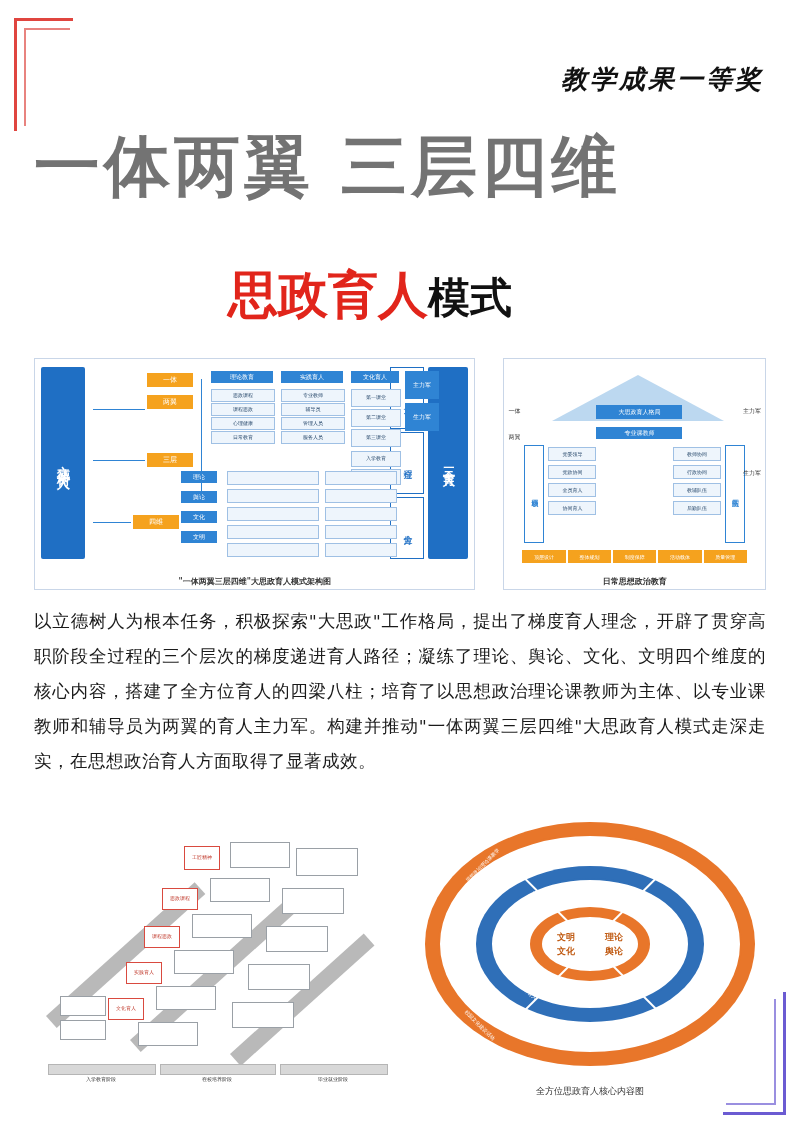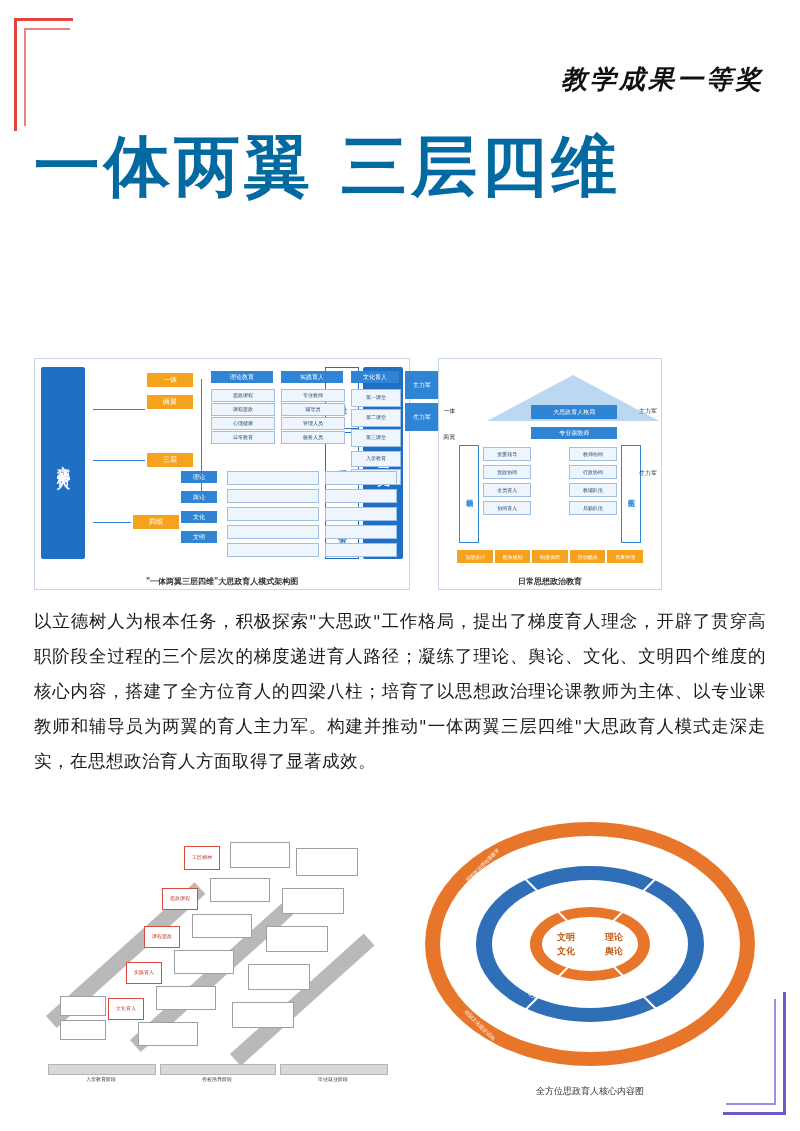--- a/index.html
+++ b/index.html
@@ -35,34 +35,34 @@
   .award{
     position:absolute;right:36px;top:62px;
     font-family:"Liberation Serif", serif;
     font-weight:bold;font-style:italic;
     font-size:26px;letter-spacing:3px;color:#111;
   }
   .title-main{
     position:absolute;left:34px;top:122px;
     font-family:"DejaVu Sans", sans-serif;
     font-weight:bold;
-    font-size:66px;letter-spacing:4px;color:#0369a1;
+    font-size:66px;letter-spacing:4px;color:#737373;
     white-space:nowrap;
   }
   .title-sub{
     position:absolute;left:228px;top:262px;
     font-family:"DejaVu Sans", sans-serif;
     font-weight:bold;font-size:50px;white-space:nowrap;
   }
   .title-sub .red{color:#e1251b;}
   .title-sub .blk{color:#111;font-size:42px;}
 
   
   .figs-top{
-    position:absolute;left:34px;top:358px;width:628px;height:230px;
+    position:absolute;left:34px;top:358px;width:732px;height:230px;
     display:flex;gap:28px;
   }
   .fig{position:relative;background:#fff;}
   .figA{width:452px;height:230px;border:1px solid #c9d6e8;}
   .figB{width:268px;height:230px;border:1px solid #c9d6e8;}
   .figcap{
     position:absolute;bottom:2px;left:0;right:0;text-align:center;
     font-size:8px;color:#333;font-family:"DejaVu Sans", sans-serif;
     font-weight:bold;
   }
@@ -227,20 +227,23 @@
 
   <div class="frame-tl"></div>
   <div class="frame-tl2"></div>
   <div class="frame-br"></div>
   <div class="frame-br2"></div>
 
   <div class="award">教学成果一等奖</div>
 
   <div class="title-main">一体两翼  三层四维</div>
 
+  <div class="title-sub">
+    <span class="red">思政育人</span><span class="blk">模式</span>
+  </div>
 
   <div class="figs-top">
 
     <div class="fig figA">
       <div class="aLeft">立德树人</div>
       <div class="aRight">三全育人</div>
       <div class="aCol3">
         <div>全员</div>
         <div>全过程</div>
         <div>全方位</div>

